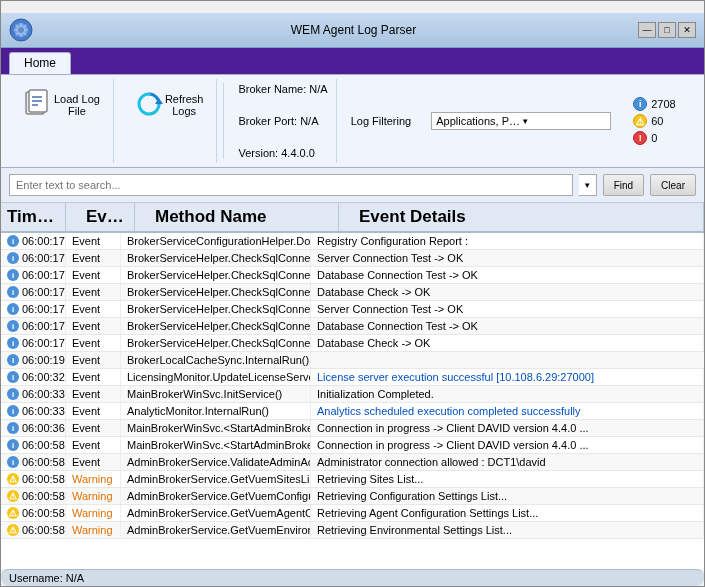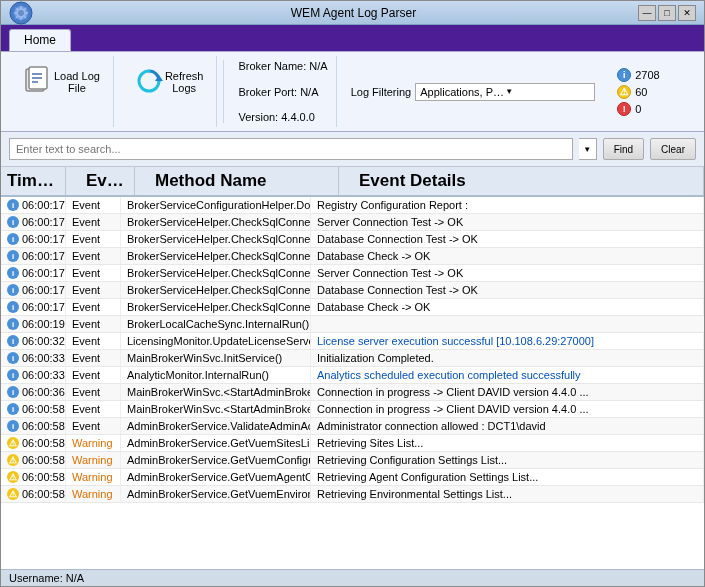--- a/index.html
+++ b/index.html
@@ -14,26 +14,27 @@
     .window {
       width: 705px;
       height: 587px;
       border: 1px solid #888;
       display: flex;
       flex-direction: column;
       background: #f0f0f0;
     }
     .title-bar {
       background: linear-gradient(to bottom, #c8daf0, #a8c4e0);
-      height: 24px;
+      height: 35px;
       display: flex;
       align-items: center;
       justify-content: space-between;
       padding: 0 8px;
       border-bottom: 1px solid #7a9fc0;
+      margin-top: 12px;
     }
     .title-bar-text {
       font-size: 12px;
       font-weight: normal;
       color: #000;
       flex: 1;
       text-align: center;
     }
     .window-controls {
       display: flex;
@@ -80,24 +81,24 @@
       display: flex;
       align-items: stretch;
       padding: 4px 8px;
       gap: 6px;
       min-height: 80px;
     }
     .ribbon-group {
       display: flex;
       flex-direction: column;
       align-items: center;
-      justify-content: space-between;
+      justify-content: flex-start;
       padding: 4px 8px;
       border-right: 1px solid #c8d8ea;
-      gap: 4px;
+      gap: 20px;
     }
     .ribbon-group:last-child { border-right: none; }
     .ribbon-icon-btn {
       display: flex;
       flex-direction: row;
       align-items: center;
       cursor: pointer;
       padding: 4px;
       border: 1px solid transparent;
       border-radius: 3px;
@@ -258,20 +259,21 @@
     }
     .cell-icon.info { background: #4a90d9; color: white; }
     .cell-icon.warn { background: #f5c518; color: white; font-size: 9px; }
     .status-bar {
       background: #d0dce8;
       border-top: 1px solid #aabbd0;
       padding: 2px 8px;
       font-size: 11px;
       display: flex;
       align-items: center;
+      border-radius: 8px;
     }
   </style>
 </head>
 <body>
 
 <div class="window">
 
   <div class="title-bar">
     <div style="width:60px; display:flex; align-items:center;">
 

